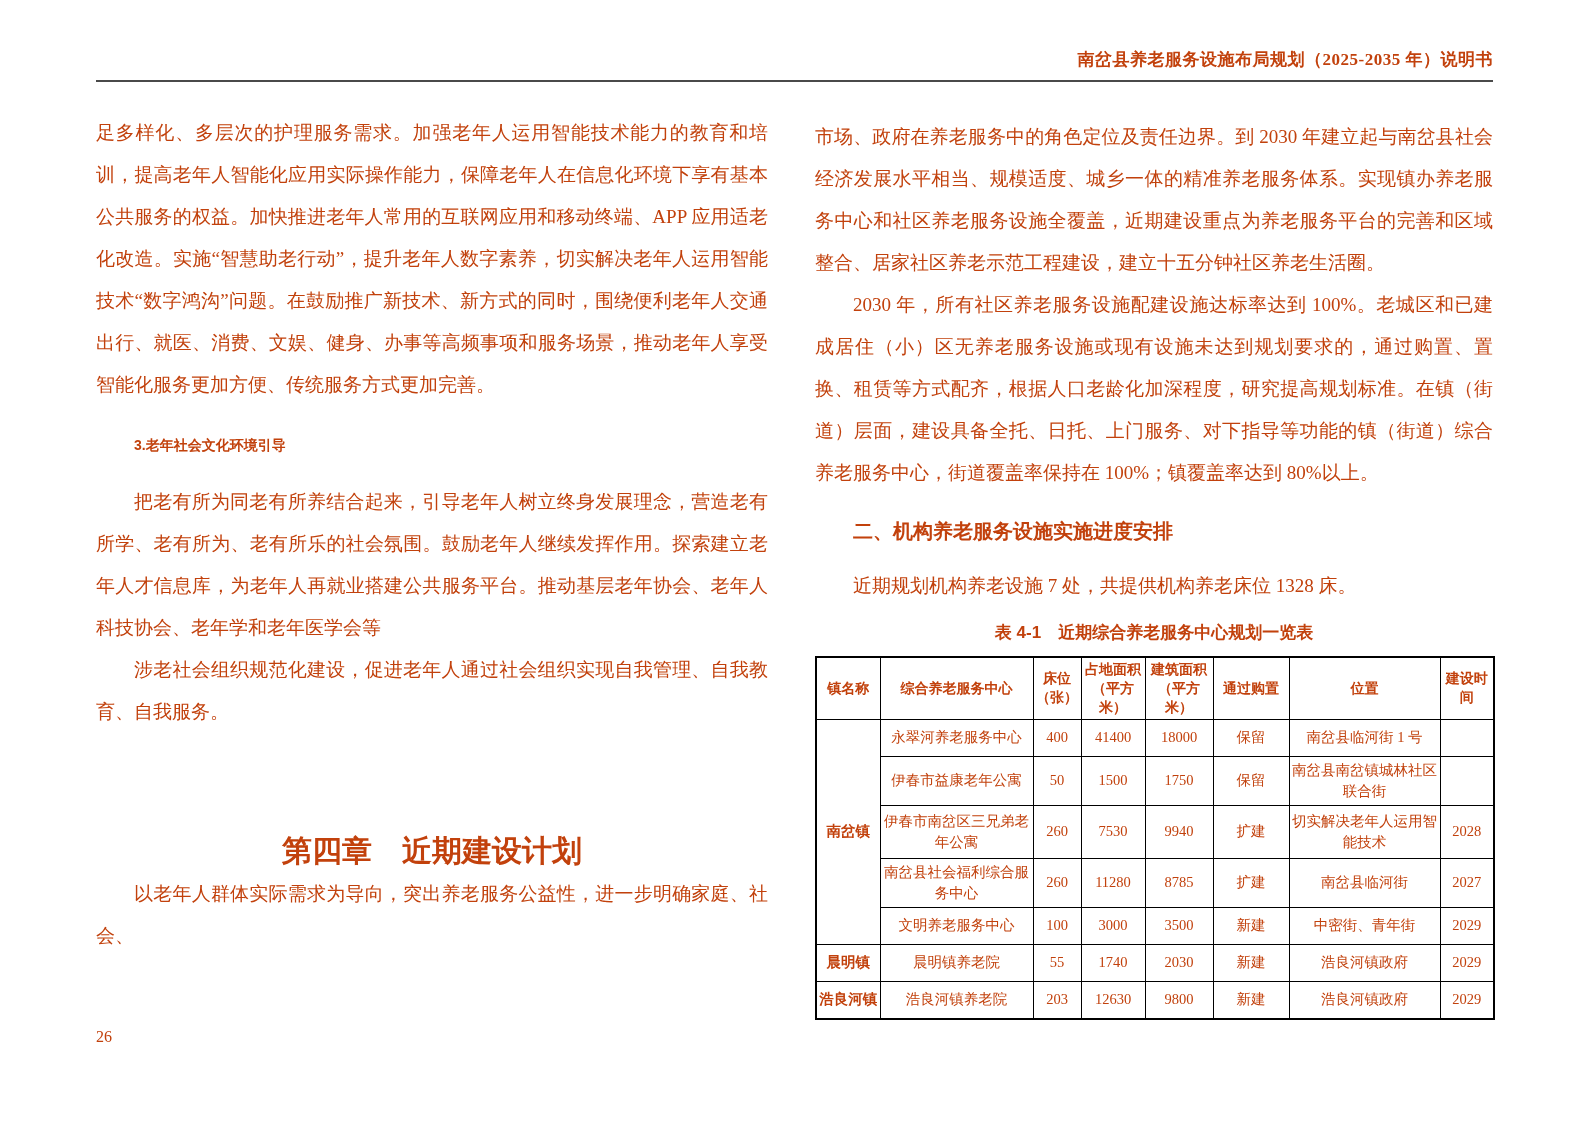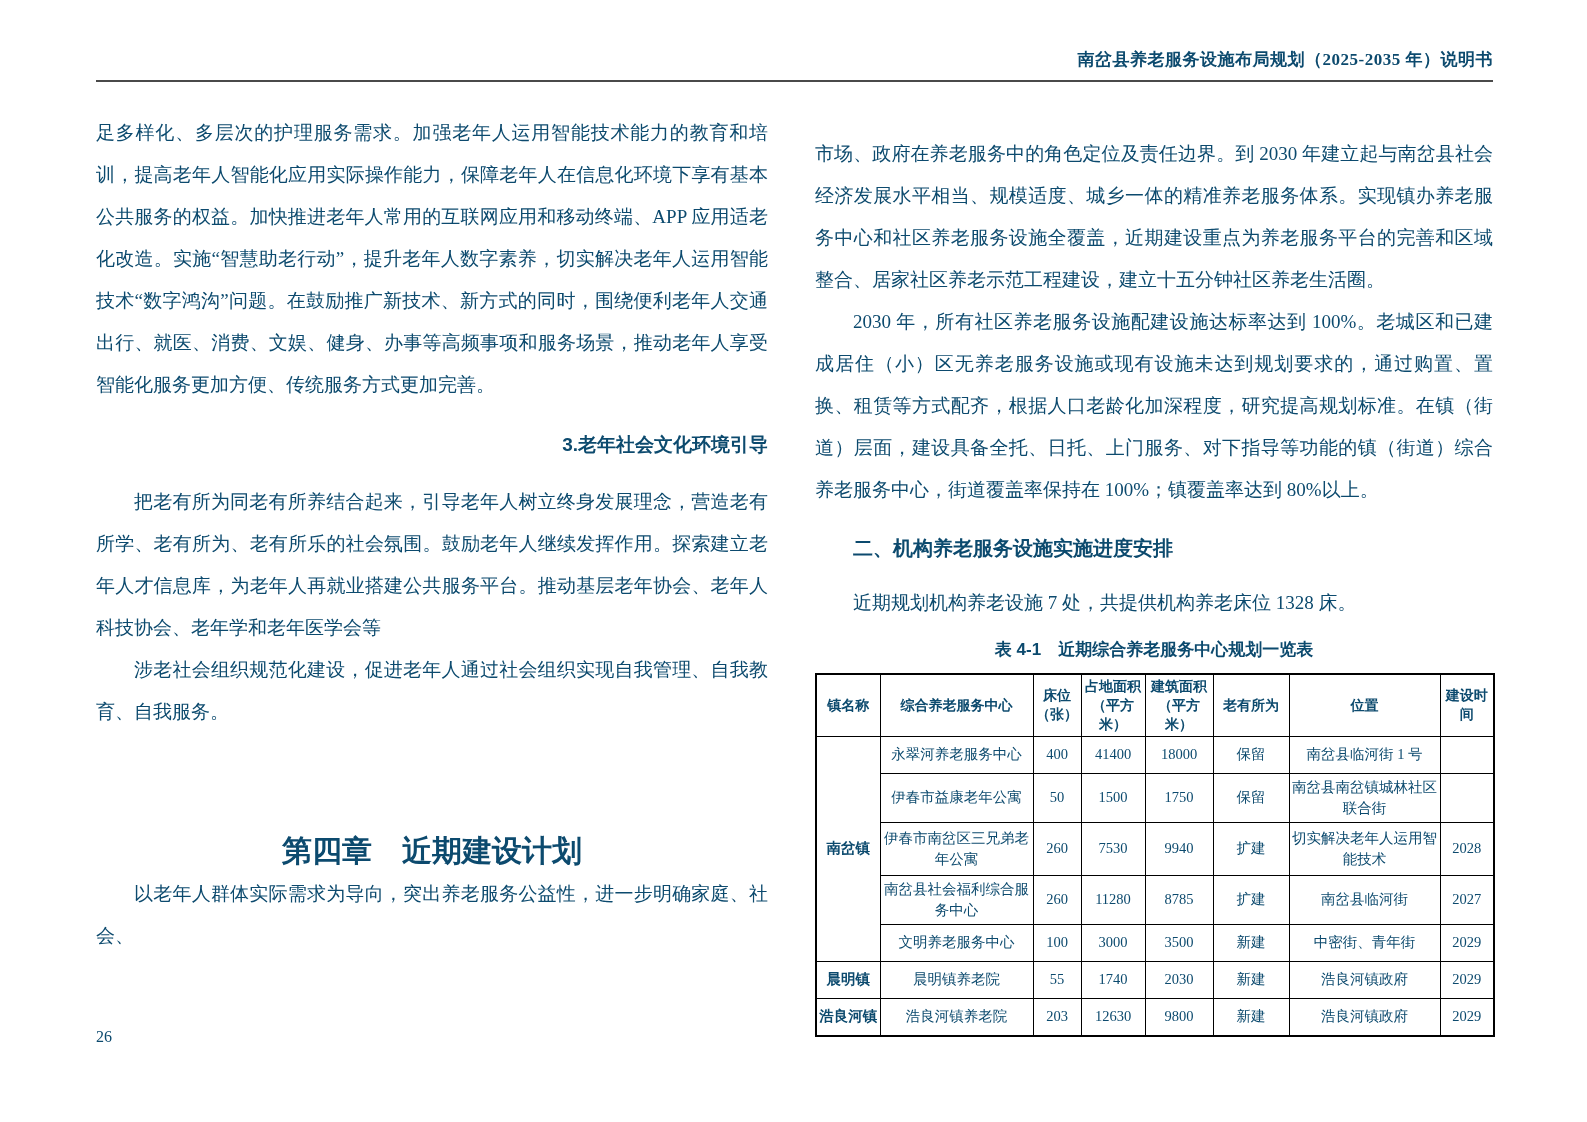--- a/index.html
+++ b/index.html
@@ -1,46 +1,45 @@
 <!DOCTYPE html>
 <html><head>
 <meta charset="utf-8">
 <style>
   html,body{margin:0;padding:0;background:#ffffff;}
   .page{
     position:relative;
     width:1587px;height:1122px;
-    background:#ffffff;color:#0c4a6e;
+    background:#ffffff;color:#c2410c;
     font-family:"Liberation Serif","DejaVu Serif",serif;
     overflow:hidden;
   }
   
   .header-title{
     position:absolute;top:48px;left:96px;width:1397px;
     text-align:right;font-size:17px;font-weight:bold;
     letter-spacing:0.5px;
   }
   .header-rule{
     position:absolute;top:80px;left:96px;width:1397px;height:0;
     border-top:2px solid #4a4a4a;
   }
   
   .col{position:absolute;top:112px;}
   .col-left{left:96px;width:672px;}
-  .col-right{left:815px;width:678px;top:133px;}
+  .col-right{left:815px;width:678px;top:116px;}
   .para{
     margin:0;font-size:19px;line-height:42px;
     text-align:justify;text-justify:inter-ideograph;
   }
   .indent{text-indent:38px;}
   .sub-heading{
-    margin:18px 0 15px 0;font-size:19px;line-height:42px;
+    margin:18px 0 15px 0;font-size:14px;line-height:42px;
     font-weight:bold;padding-left:38px;
     font-family:"Liberation Sans","DejaVu Sans",sans-serif;
-    text-align:right;
   }
   .chapter-title{
     margin:96px 0 0 0;font-size:30px;line-height:44px;
     font-weight:bold;text-align:center;
     font-family:"Liberation Sans","DejaVu Sans",sans-serif;
   }
   .section-heading{
     margin:16px 0 0 0;font-size:20px;line-height:42px;
     font-weight:bold;padding-left:38px;
     font-family:"Liberation Sans","DejaVu Sans",sans-serif;
@@ -115,21 +114,21 @@
         <col style="width:151px">
           <col style="width:54px">
       </colgroup>
       <thead>
         <tr>
             <th>镇名称</th>
             <th>综合养老服务中心</th>
             <th>床位（张）</th>
             <th>占地面积（平方米）</th>
             <th>建筑面积（平方米）</th>
-            <th>老有所为</th>
+            <th>通过购置</th>
             <th>位置</th>
             <th>建设时间</th>
           </tr>
       </thead>
       <tbody>
           <tr class="h1">
             <td class="town" rowspan="5">南岔镇</td>
             <td>永翠河养老服务中心</td>
             <td>400</td>
             <td>41400</td>

